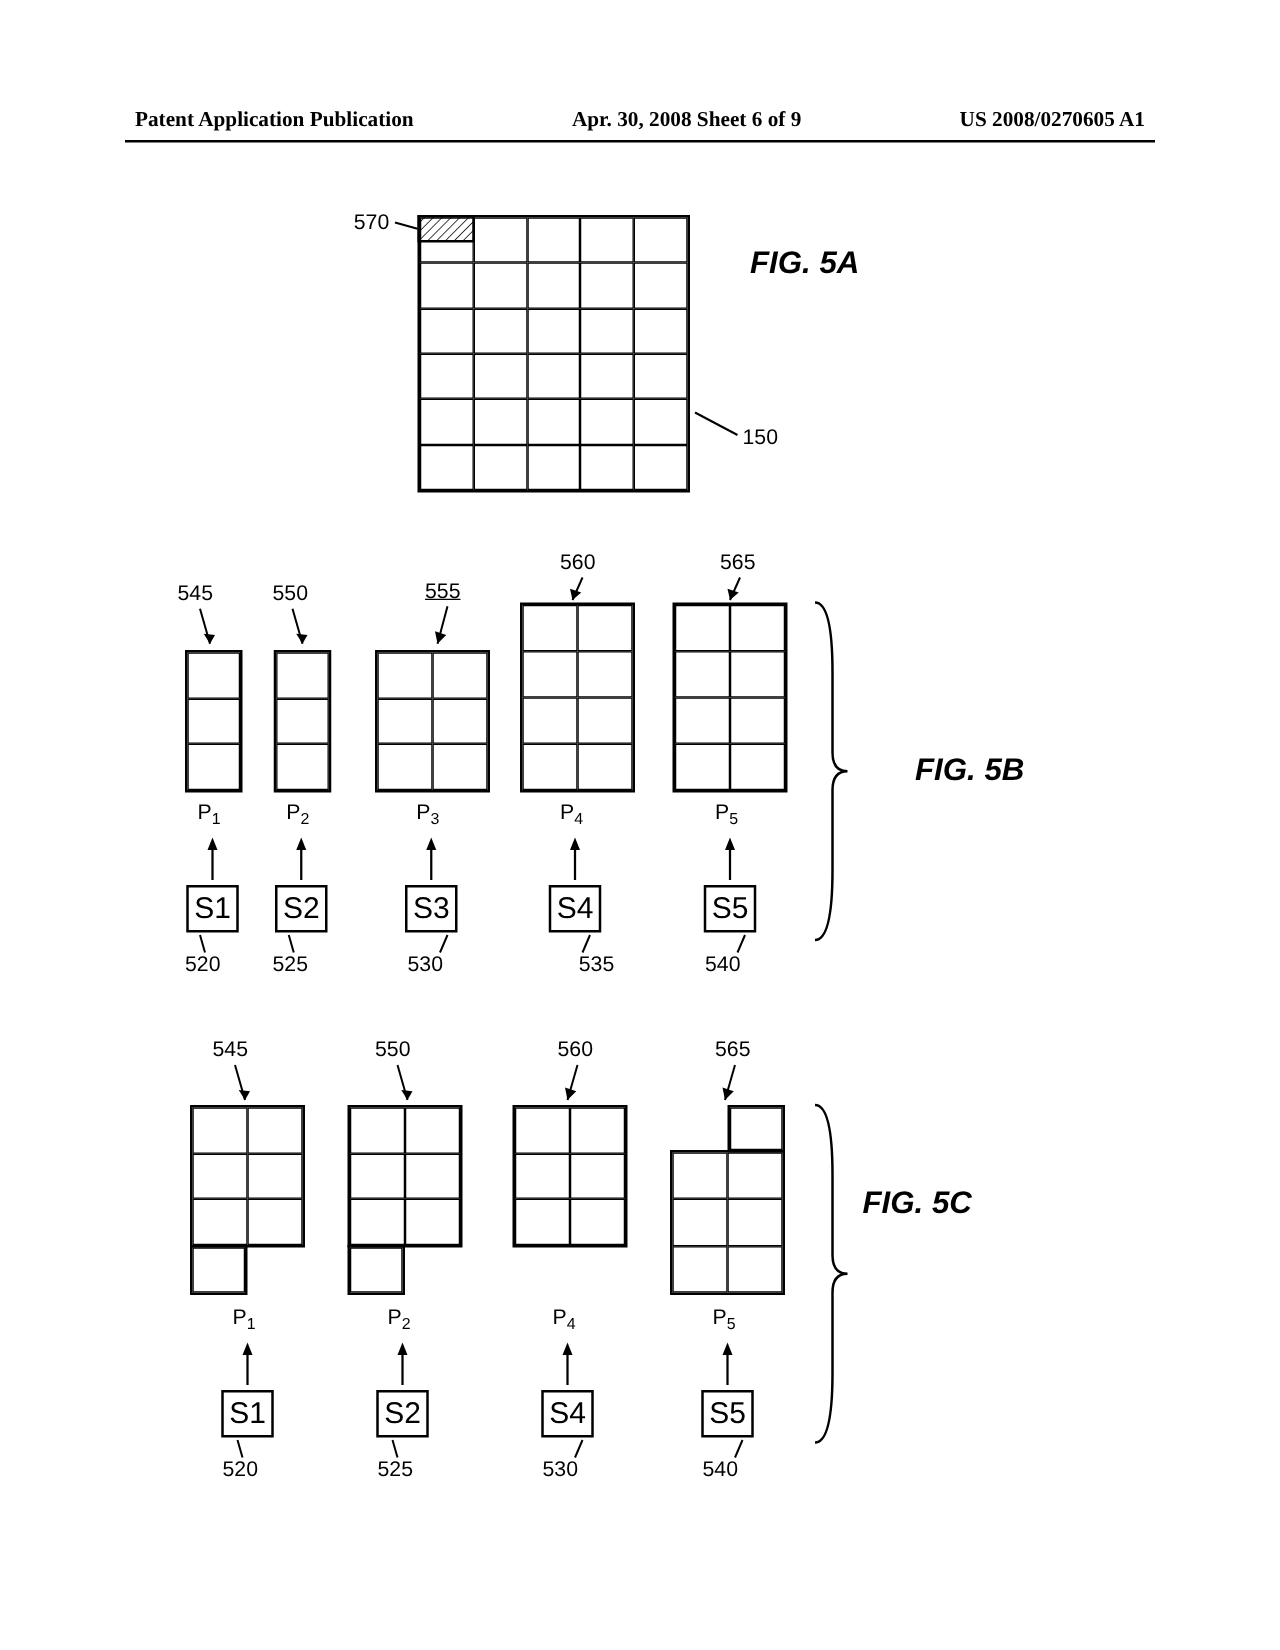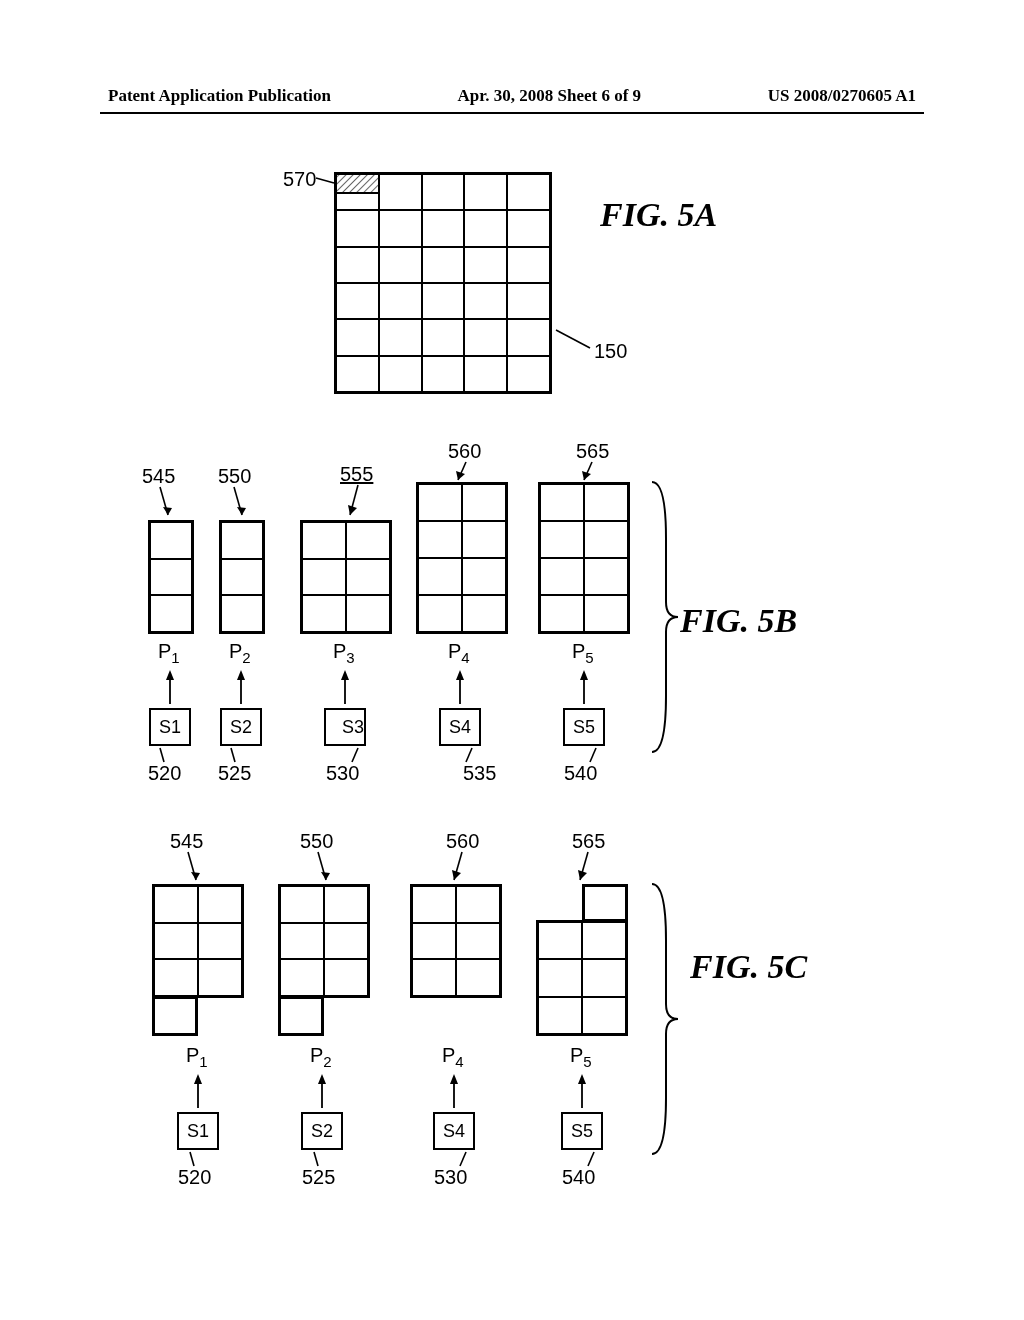--- a/index.html
+++ b/index.html
@@ -35,43 +35,43 @@
     position: absolute;
     display: grid;
     border: 2px solid #000;
   }
   .grid div { border: 1px solid #000; }
 
   .fig-label {
     position: absolute;
     font-style: italic;
     font-weight: bold;
-    font-size: 34px;
-    font-family: Liberation Serif, serif;
+    font-size: 25px;
+    font-family: Liberation Sans, sans-serif;
   }
 
   .ref {
     position: absolute;
     font-family: Arial, Helvetica, sans-serif;
-    font-size: 20px;
+    font-size: 17px;
   }
   .sans {
     font-family: Arial, Helvetica, sans-serif;
   }
   .sub { font-size: 0.75em; vertical-align: sub; }
 
   .sbox {
     position: absolute;
     border: 2px solid #000;
     width: 42px;
     height: 38px;
     text-align: center;
     line-height: 34px;
     font-family: Arial, Helvetica, sans-serif;
-    font-size: 18px;
+    font-size: 24px;
   }
 
   svg.arrow { position: absolute; overflow: visible; }
 </style>
 </head>
 <body>
 
 <div class="header">
   <span>Patent Application Publication</span>
   <span>Apr. 30, 2008  Sheet 6 of 9</span>
@@ -227,21 +227,21 @@
     <line x1="5" y1="34" x2="5" y2="6" stroke="#000" stroke-width="1.8"></line>
     <polygon points="5,0 1,10 9,10" fill="#000"></polygon>
   </svg>
 <svg class="arrow" style="left:579px; top:670px;" width="10" height="34">
     <line x1="5" y1="34" x2="5" y2="6" stroke="#000" stroke-width="1.8"></line>
     <polygon points="5,0 1,10 9,10" fill="#000"></polygon>
   </svg>
 
 <div class="sbox" style="left:149px; top:708px;">S1</div>
 <div class="sbox" style="left:220px; top:708px;">S2</div>
-<div class="sbox" style="left:324px; top:708px;text-align:right;">S3</div>
+<div class="sbox" style="left:324px; top:708px;">S3</div>
 <div class="sbox" style="left:439px; top:708px;">S4</div>
 <div class="sbox" style="left:563px; top:708px;">S5</div>
 
 <span class="ref" style="left:148px; top:762px;">520</span>
 <svg class="arrow" style="left:158px; top:748px;" width="10" height="16">
     <line x1="2" y1="0" x2="6" y2="14" stroke="#000" stroke-width="1.6"></line>
   </svg>
 <span class="ref" style="left:218px; top:762px;">525</span>
 <svg class="arrow" style="left:229px; top:748px;" width="10" height="16">
     <line x1="2" y1="0" x2="6" y2="14" stroke="#000" stroke-width="1.6"></line>
@@ -255,21 +255,21 @@
     <line x1="8" y1="0" x2="2" y2="14" stroke="#000" stroke-width="1.6"></line>
   </svg>
 <span class="ref" style="left:564px; top:762px;">540</span>
 <svg class="arrow" style="left:588px; top:748px;" width="12" height="16">
     <line x1="8" y1="0" x2="2" y2="14" stroke="#000" stroke-width="1.6"></line>
   </svg>
 
 <svg class="arrow" style="left:648px; top:478px;" width="34" height="278">
   <path d="M4,4 Q18,4 18,60 L18,124 Q18,139 30,139 Q18,139 18,154 L18,218 Q18,274 4,274" fill="none" stroke="#000" stroke-width="2"></path>
 </svg>
-<div class="fig-label" style="left:680px; top:602px;">FIG. 5B</div>
+<div class="fig-label" style="left:732px; top:602px;">FIG. 5B</div>
 
 <div style="position:absolute; left:152px; top:884px; width:92px; height:152px;">
   <div class="grid" style="position:absolute; left:0; top:0; width:92px; height:114px; grid-template-columns:repeat(2,1fr); grid-template-rows:repeat(3,1fr);">
       <div></div>
       <div></div>
       <div></div>
       <div></div>
       <div></div>
       <div></div>
     </div>

